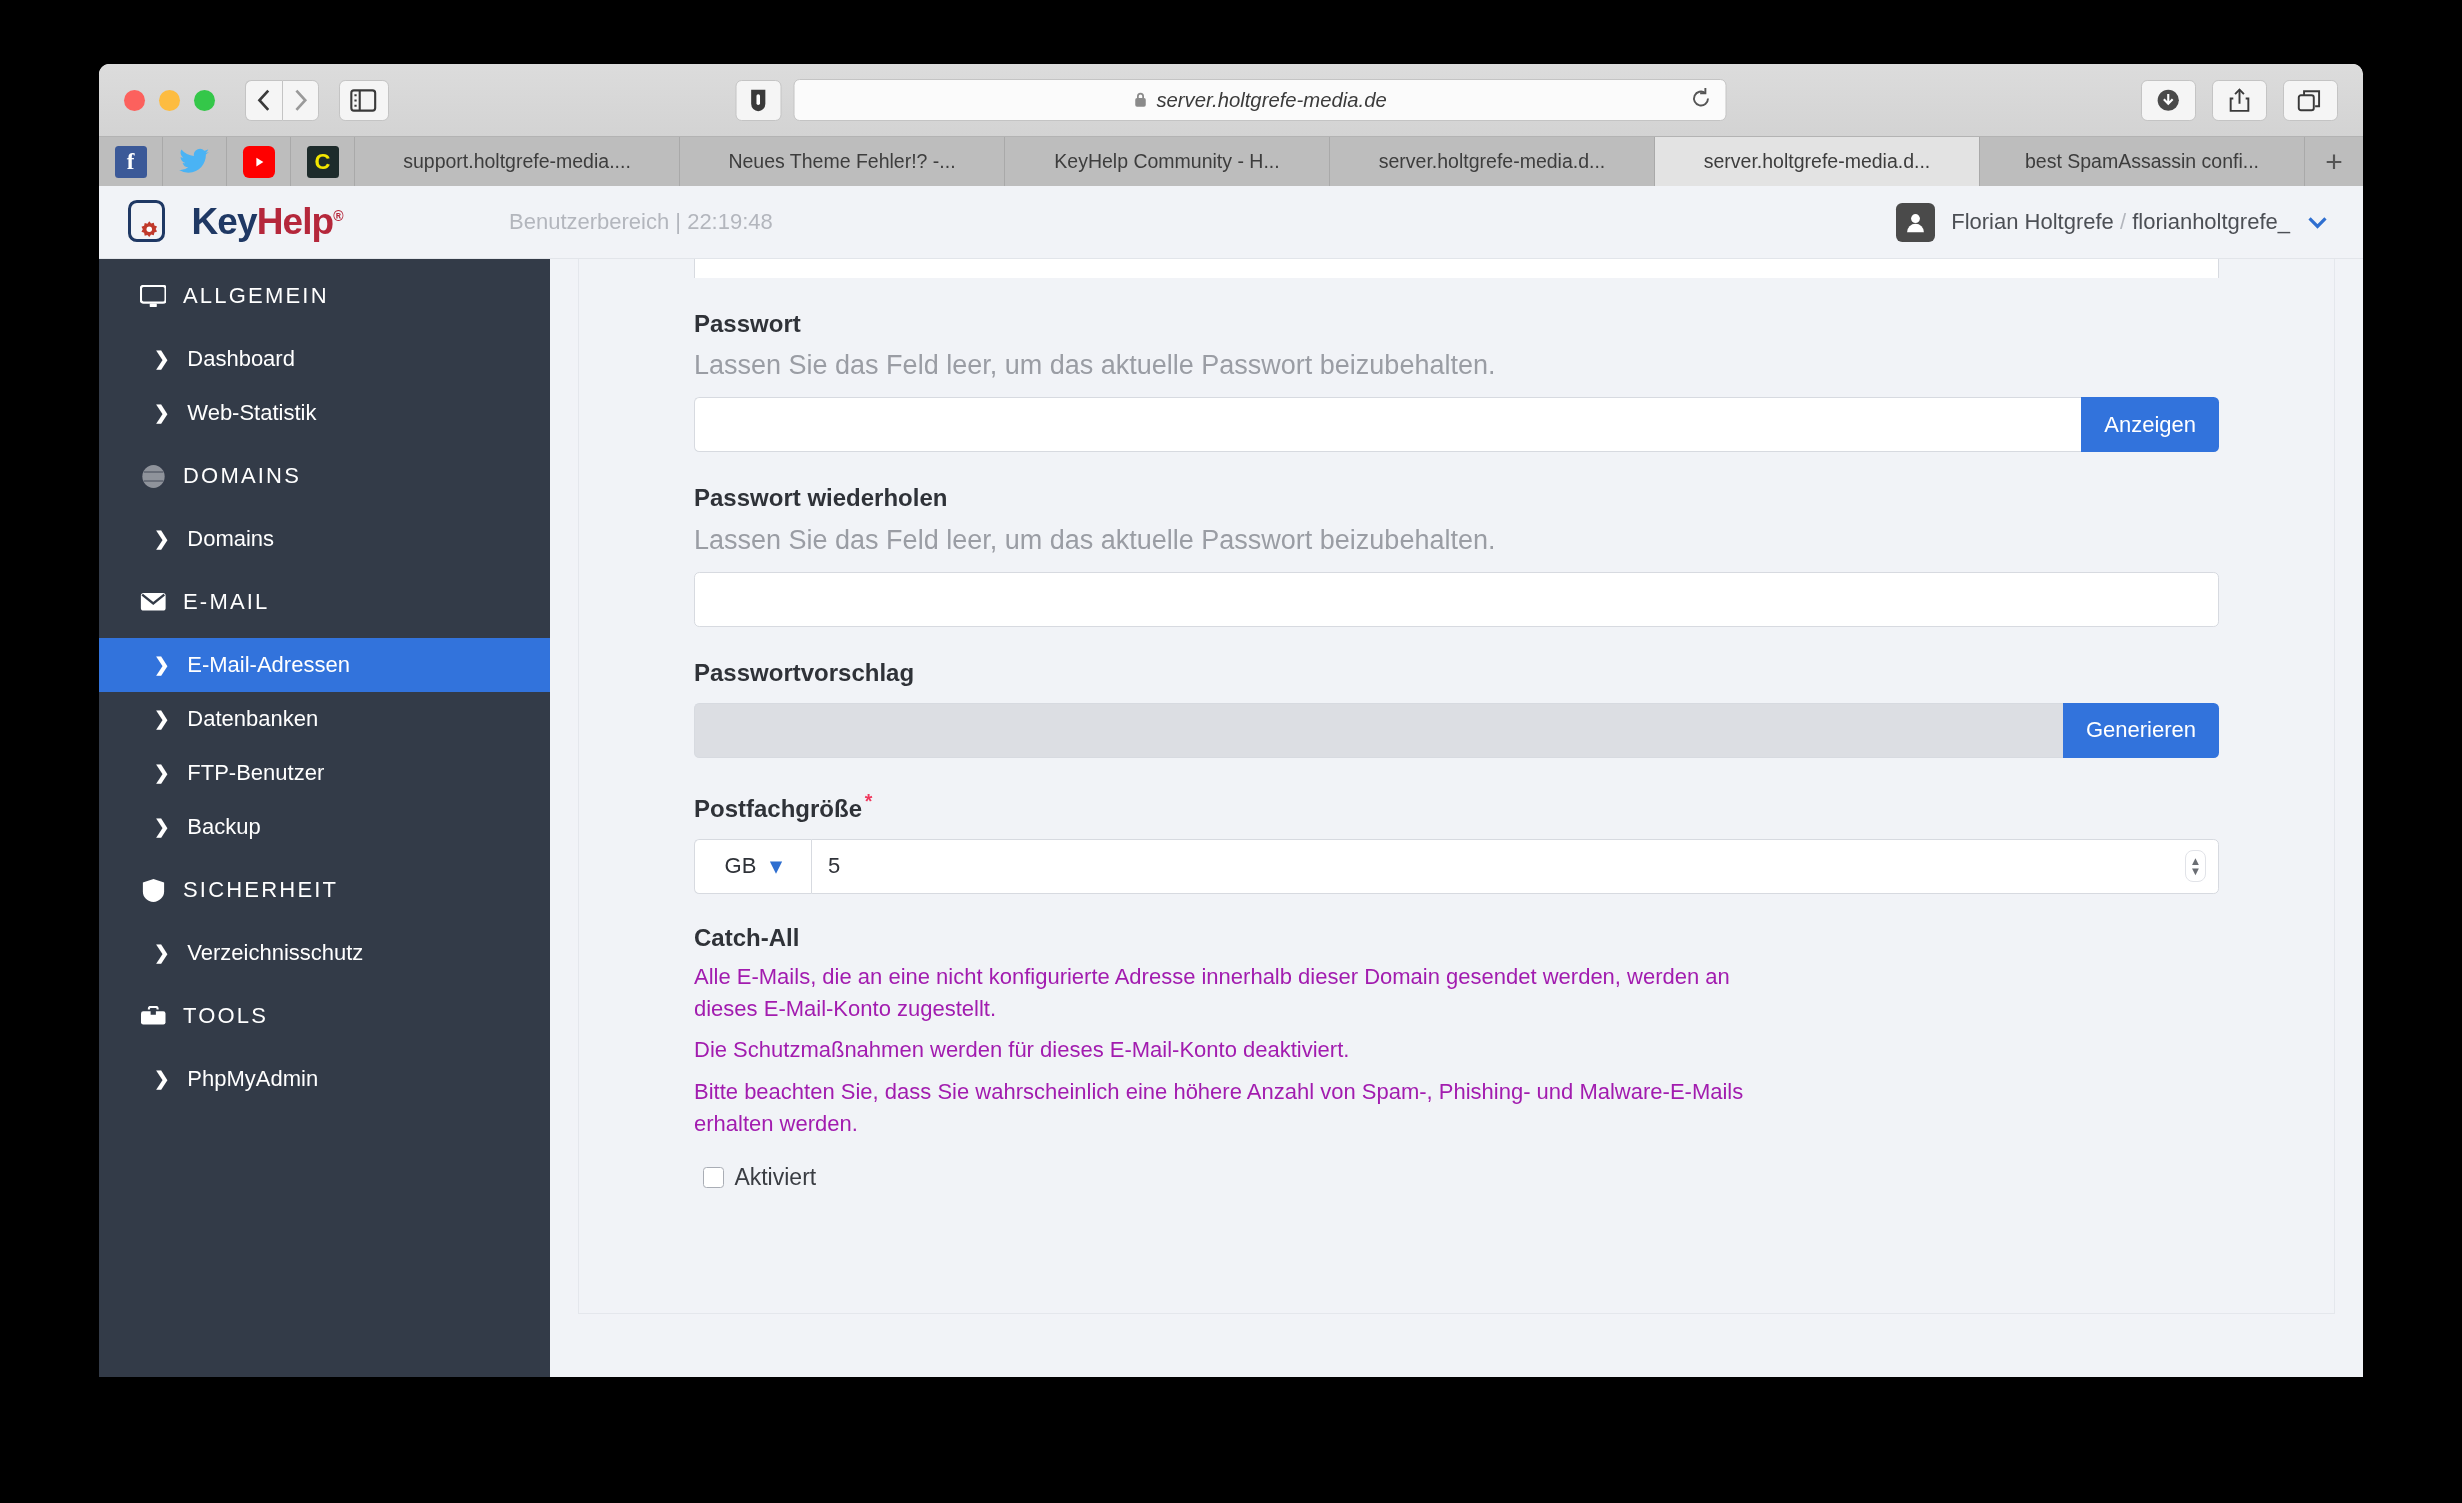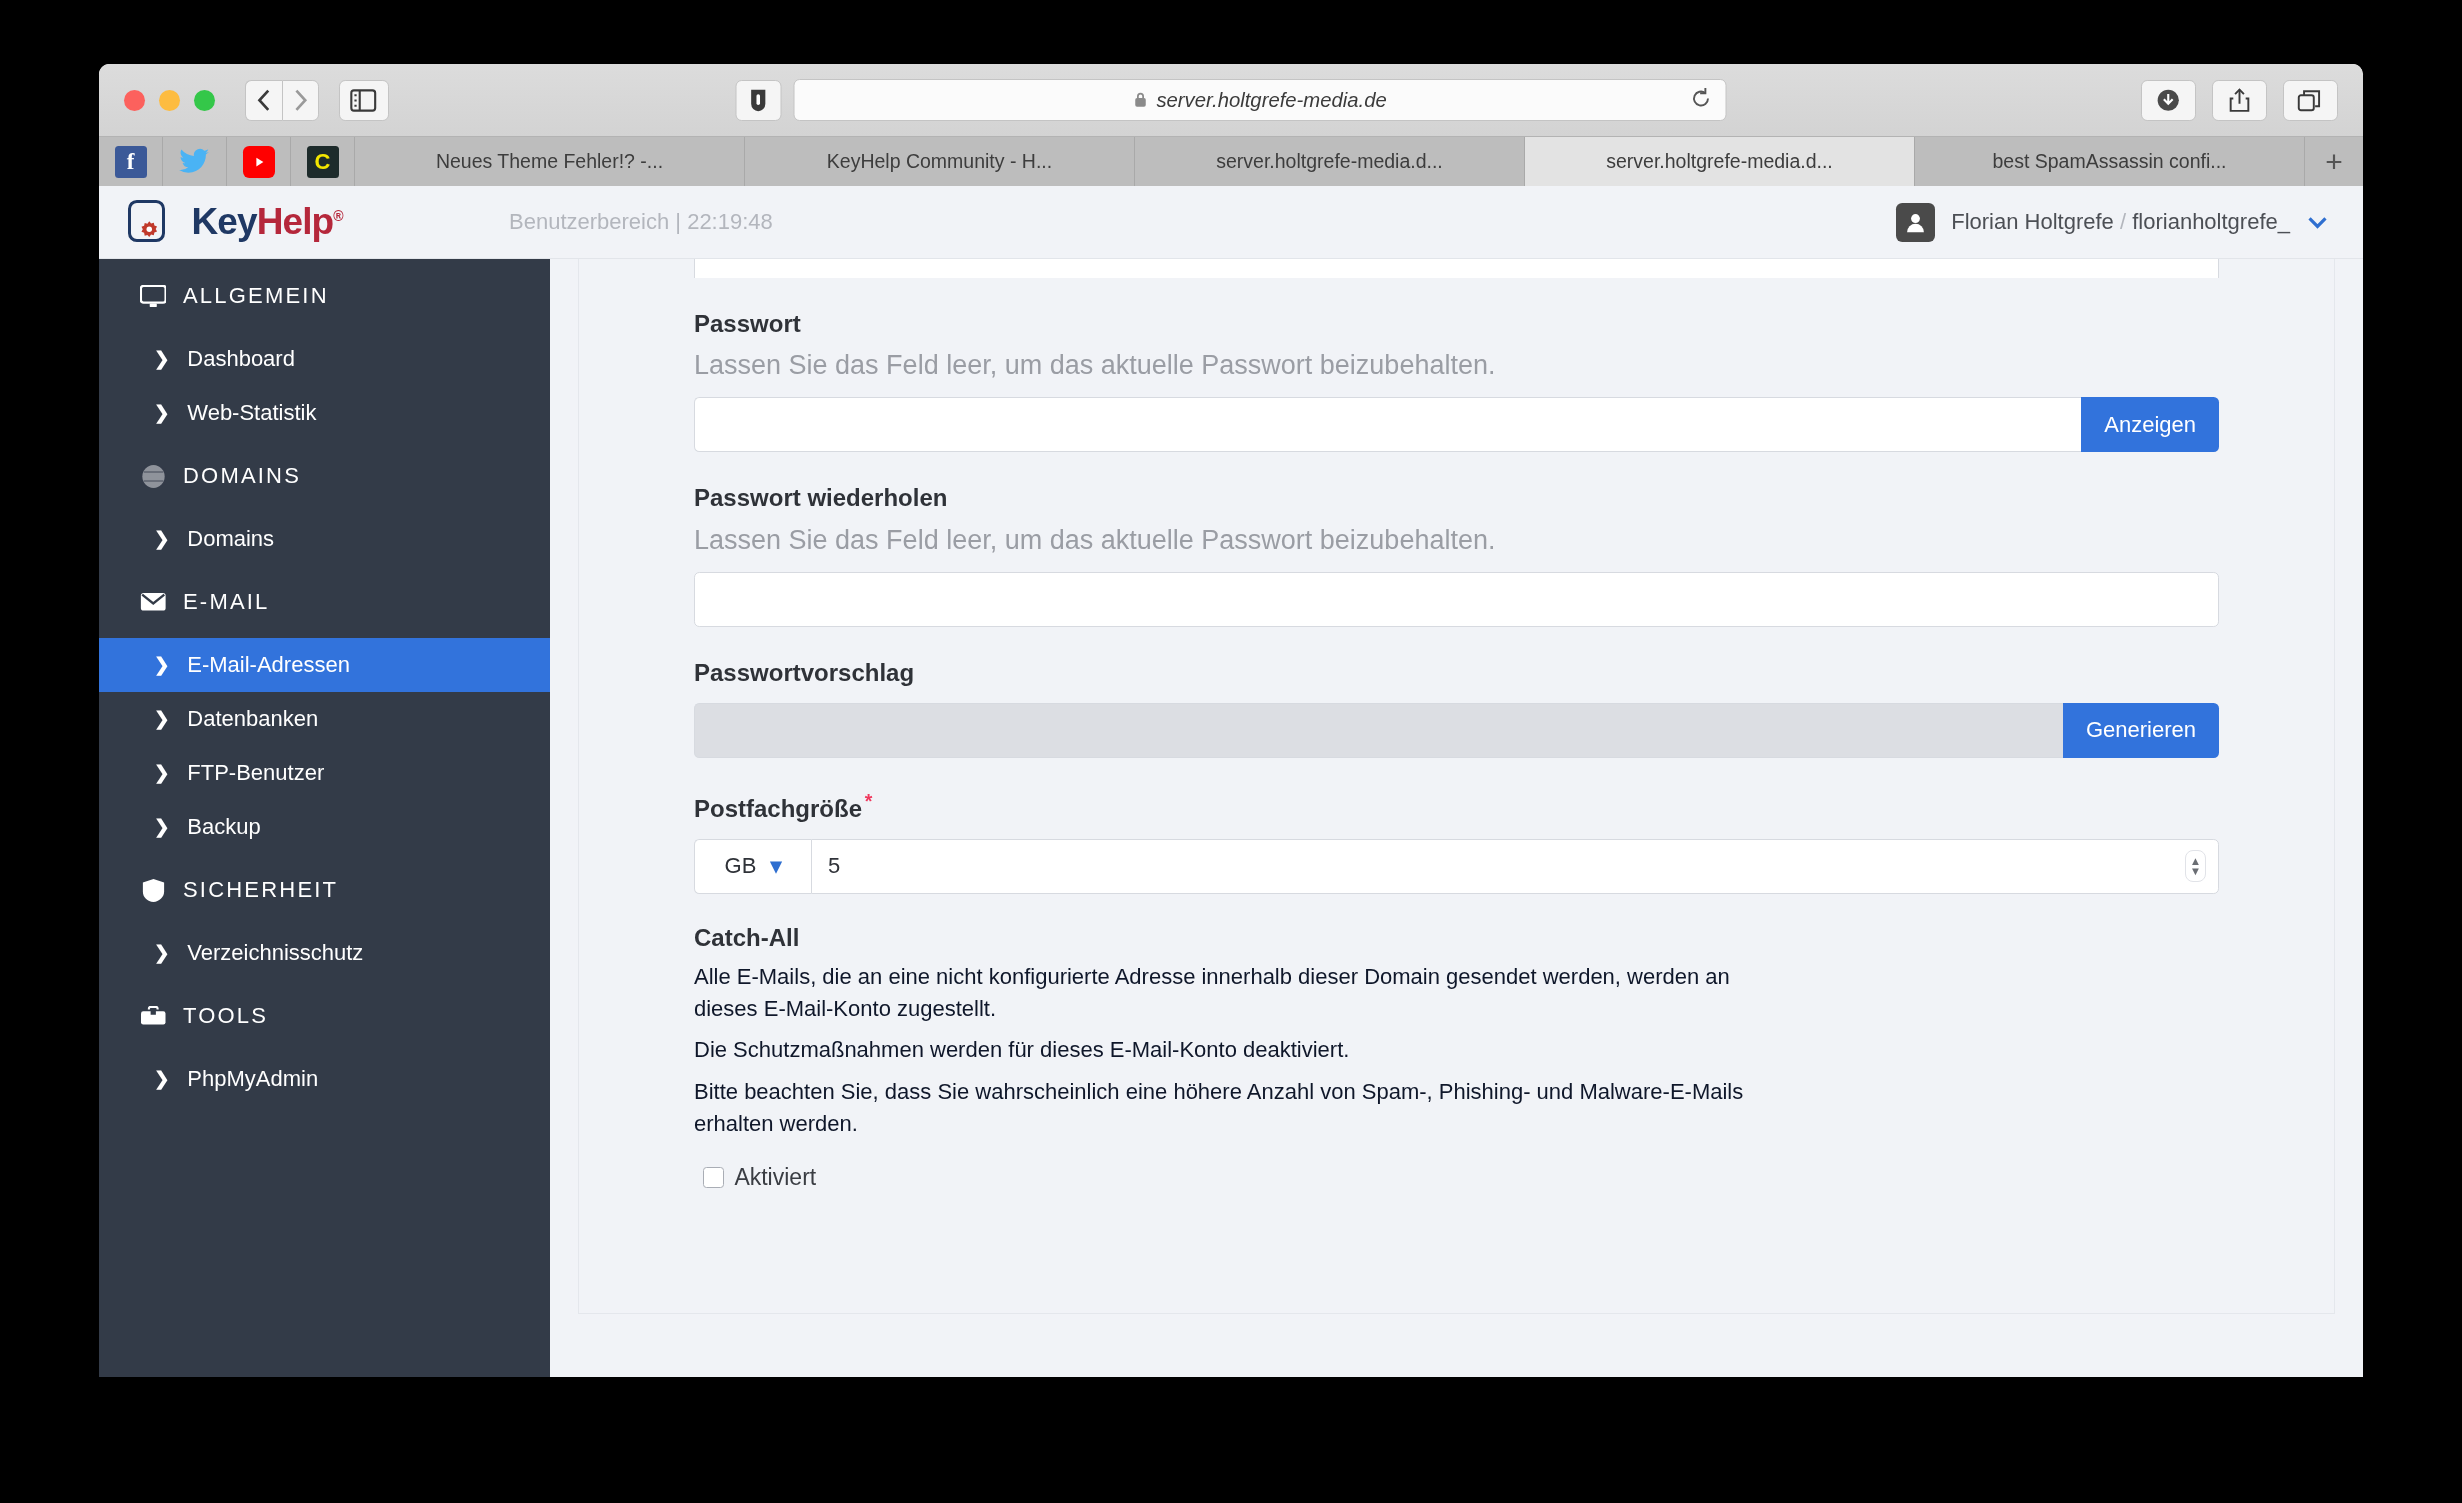--- a/index.html
+++ b/index.html
@@ -238,21 +238,21 @@
   }
   .spinner {
     position: absolute; right: 12.4px; top: 50%; transform: translateY(-50%);
     display: flex; flex-direction: column; gap: 1.8px;
     font-size: 11.5px; color: #6a6d73; line-height: 8.8px;
     border: 0.9px solid #e1e3e8; border-radius: 8px;
     padding: 5.3px 3.5px;
   }
 
   .catch-title { font-size: 24px; font-weight: bold; color: #2f3238; margin-top: 30px; }
-  .catch-p { font-size: 22px; color: #0f172a; line-height: 1.48; margin-top: 8.8px; max-width: 1061px; }
+  .catch-p { font-size: 22px; color: #a21caf; line-height: 1.48; margin-top: 8.8px; max-width: 1061px; }
 
   .checkrow { display: flex; align-items: center; gap: 10.6px; margin-top: 23px; margin-left: 8.8px; }
   .checkbox {
     width: 21px; height: 21px;
     border: 0.9px solid #a9adb5;
     border-radius: 3.5px;
     background: #fff;
   }
   .checklabel { font-size: 23px; color: #3a3d43; }
 
@@ -360,20 +360,23 @@
       <div class="fav yt">
         <svg width="14" height="14" viewBox="0 0 16 16">
           <polygon points="5,3 13,8 5,13" fill="#fff"></polygon>
         </svg>
       </div>
     </div>
     <div class="pin-tab">
       <div class="fav c">C</div>
     </div>
 
+    <div class="tab">
+        <span>support.holtgrefe-media....</span>
+      </div>
     <div class="tab">
         <span>Neues Theme Fehler!? -...</span>
       </div>
     <div class="tab">
         <span>KeyHelp Community - H...</span>
       </div>
     <div class="tab">
         <span>server.holtgrefe-media.d...</span>
       </div>
     <div class="tab active">

